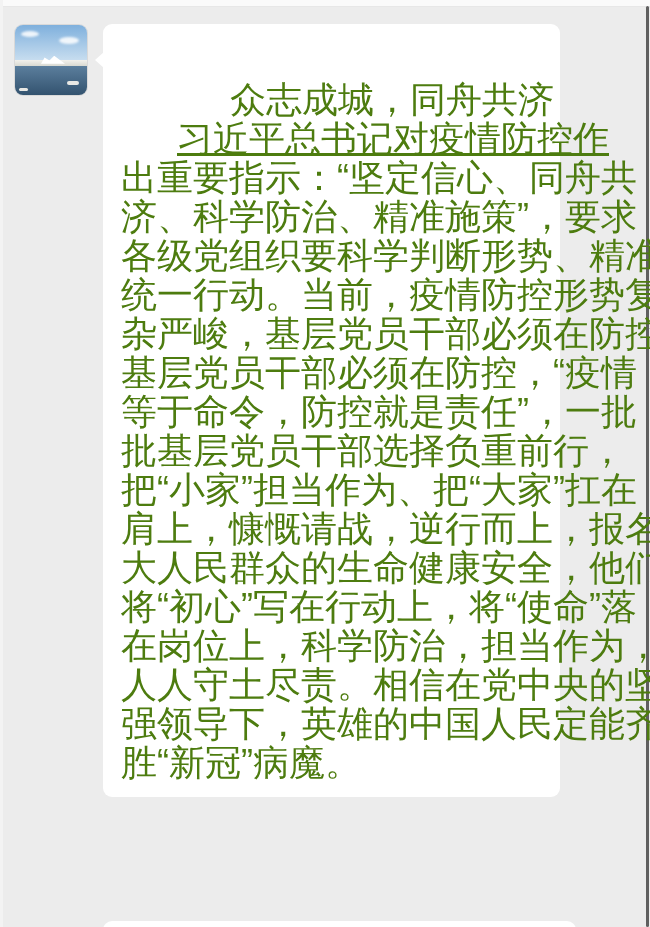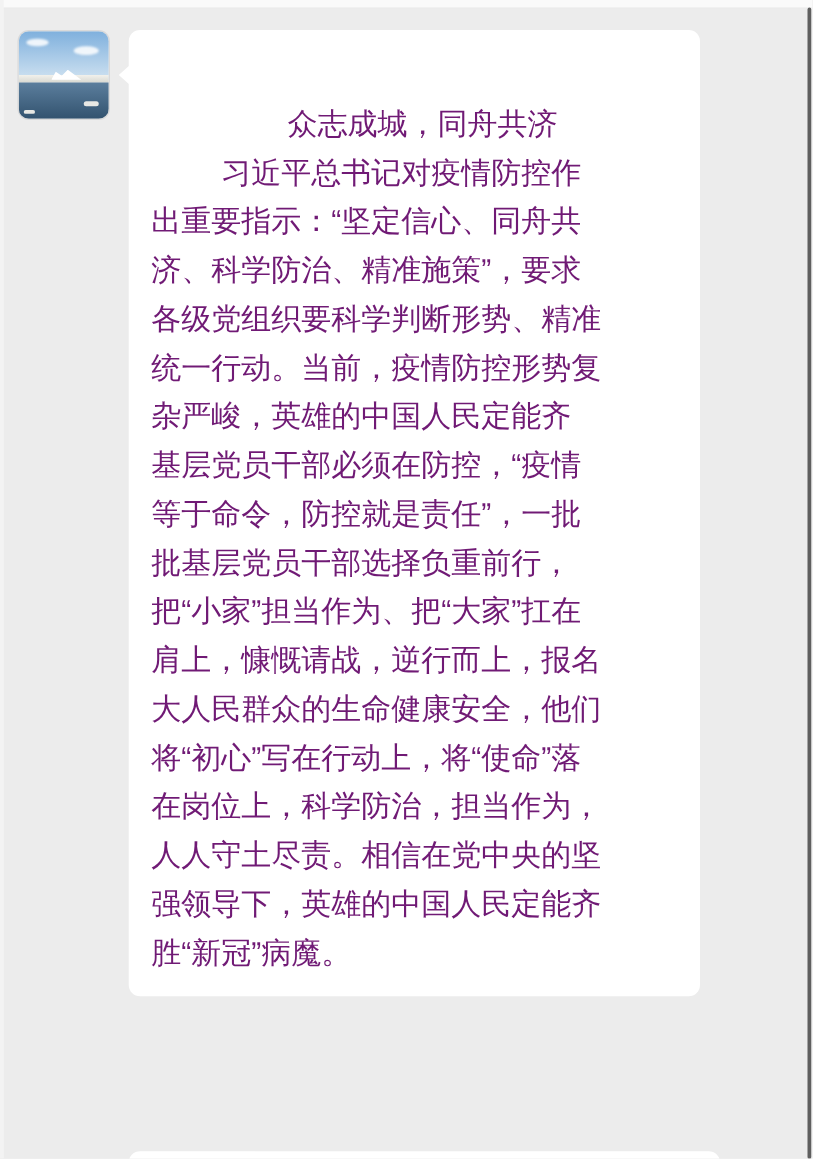--- a/index.html
+++ b/index.html
@@ -28,23 +28,23 @@
   .av-sea{position:absolute;left:0;bottom:0;width:100%;height:42%;background:linear-gradient(#5b7e9d,#33536f);}
   .av-boat{position:absolute;background:#e8e8e4;border-radius:2px;}
   .av-boat.b1{right:8px;bottom:10px;width:12px;height:4px;}
   .av-boat.b2{left:4px;bottom:4px;width:9px;height:3px;}
 
   
   .tail{position:absolute;left:95px;top:52px;width:0;height:0;
         border-top:8px solid transparent;border-bottom:8px solid transparent;border-right:9px solid #ffffff;}
   .bubble{position:absolute;left:103px;top:24px;width:457px;box-sizing:border-box;
           background:#ffffff;border-radius:9px;padding:56px 18px 15px 18px;}
-  .msg-line{font-size:24px;line-height:39px;color:#701a75;white-space:nowrap;letter-spacing:0;}
+  .msg-line{font-size:36px;line-height:39px;color:#4d7c0f;white-space:nowrap;letter-spacing:0;}
   .msg-line.title{padding-left:109px;}
-  .msg-line.indent{padding-left:56px;}
+  .msg-line.indent{padding-left:56px;text-decoration:underline;}
 
   
   .next-bubble{position:absolute;left:103px;top:921px;width:473px;height:16px;
                background:#ffffff;border-radius:9px 9px 0 0;}
 </style>
 </head>
 <body>
 
 <div class="screen">
 
@@ -65,21 +65,21 @@
 
   <div class="tail"></div>
 
   <div class="bubble">
     <div class="msg-line title">众志成城，同舟共济</div>
     <div class="msg-line indent">习近平总书记对疫情防控作</div>
     <div class="msg-line">出重要指示：“坚定信心、同舟共</div>
     <div class="msg-line">济、科学防治、精准施策”，要求</div>
     <div class="msg-line">各级党组织要科学判断形势、精准</div>
     <div class="msg-line">统一行动。当前，疫情防控形势复</div>
-    <div class="msg-line">杂严峻，英雄的中国人民定能齐</div>
+    <div class="msg-line">杂严峻，基层党员干部必须在防控</div>
     <div class="msg-line">基层党员干部必须在防控，“疫情</div>
     <div class="msg-line">等于命令，防控就是责任”，一批</div>
     <div class="msg-line">批基层党员干部选择负重前行，</div>
     <div class="msg-line">把“小家”担当作为、把“大家”扛在</div>
     <div class="msg-line">肩上，慷慨请战，逆行而上，报名</div>
     <div class="msg-line">大人民群众的生命健康安全，他们</div>
     <div class="msg-line">将“初心”写在行动上，将“使命”落</div>
     <div class="msg-line">在岗位上，科学防治，担当作为，</div>
     <div class="msg-line">人人守土尽责。相信在党中央的坚</div>
     <div class="msg-line">强领导下，英雄的中国人民定能齐</div>

